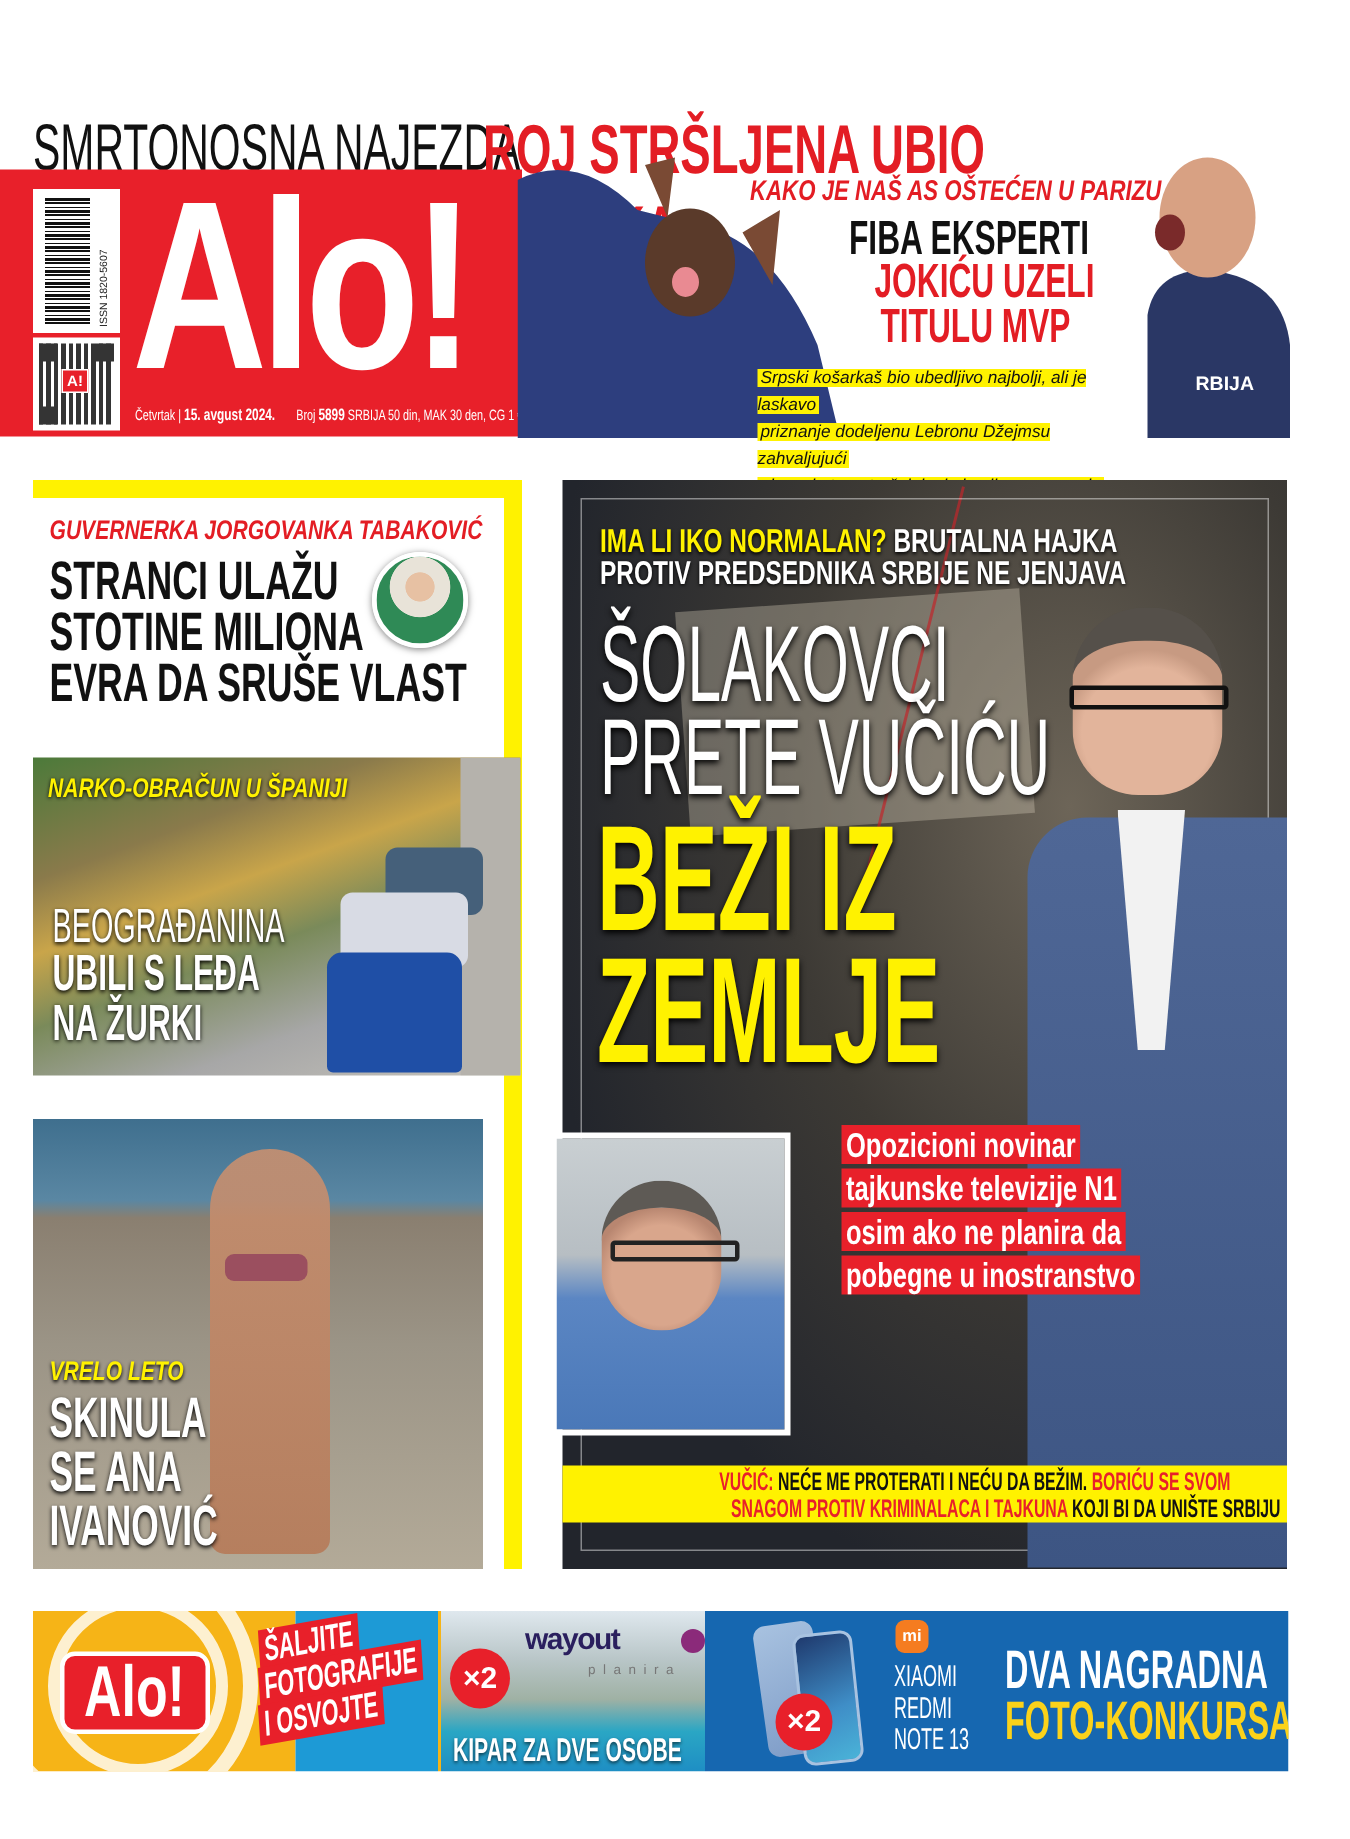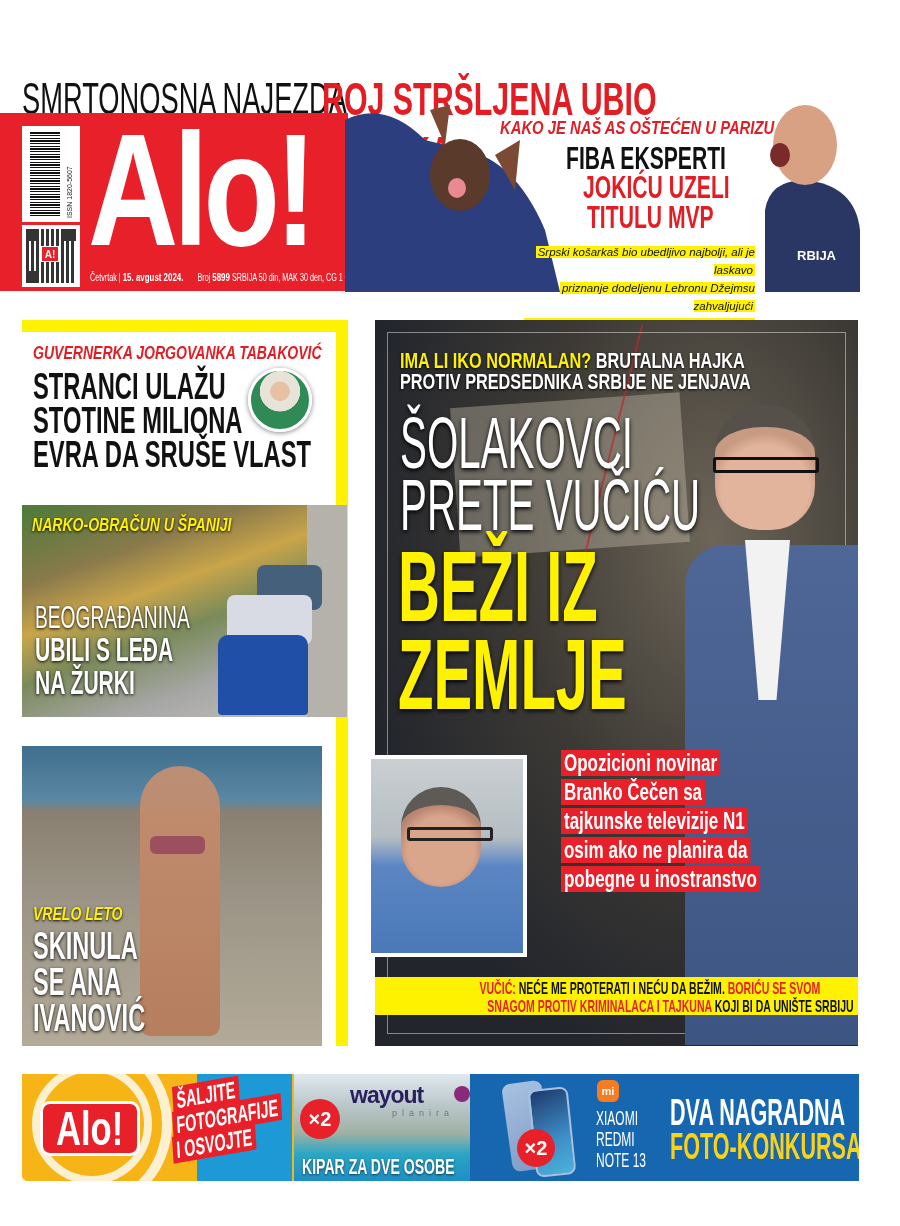--- a/index.html
+++ b/index.html
@@ -30,21 +30,21 @@
   #logo { left: 88px; top: 2px; color: #fff; font-size: 160px; font-weight: 900; line-height: 150px; transform: scaleX(0.78); transform-origin: left top; letter-spacing: -6px; }
   #dateline { left: 90px; top: 158px; color: #fff; font-size: 10px; transform: scaleX(0.72); transform-origin: left top; white-space: nowrap; }
   #dateline b { font-size: 11px; }
 
   
   #promo-photo1 { left: 345px; top: 100px; width: 215px; height: 192px; }
   #promo-photo2 { left: 745px; top: 100px; width: 115px; height: 192px; }
   #promo-kicker { left: 500px; top: 117px; color: #e31d24; font-size: 19px; font-style: italic; font-weight: 700; transform: scaleX(0.78); transform-origin: left top; white-space: nowrap; }
   #promo-h1 { left: 566px; top: 143px; color: #111; font-size: 32px; font-weight: 900; transform: scaleX(0.66); transform-origin: left top; white-space: nowrap; line-height: 30px; }
   #promo-h2 { left: 583px; top: 172px; color: #e31d24; font-size: 32px; font-weight: 900; transform: scaleX(0.66); transform-origin: left top; white-space: nowrap; line-height: 30px; }
-  #promo-deck { left: 505px; top: 242px; width: 250px; text-align: right; }
+  #promo-deck { left: 505px; top: 242px; width: 250px; }
   #promo-deck span { background: #fff200; color: #111; font-size: 11.5px; font-style: italic; line-height: 15px; padding: 0 2px; }
 
   
   #yframe { left: 22px; top: 320px; width: 326px; height: 726px; border-top: 12px solid #fff200; border-right: 12px solid #fff200; }
 
   
   #s1-kicker { left: 33px; top: 343px; color: #e31d24; font-size: 18px; font-style: italic; font-weight: 700; transform: scaleX(0.78); transform-origin: left top; white-space: nowrap; }
   #s1-head { left: 33px; top: 370px; color: #111; font-size: 36px; font-weight: 900; line-height: 34px; transform: scaleX(0.66); transform-origin: left top; white-space: nowrap; }
   #s1-face { left: 248px; top: 368px; width: 64px; height: 64px; border-radius: 50%; border: 3px solid #fff; box-shadow: 0 1px 5px rgba(0,0,0,.5);
      background: radial-gradient(circle at 50% 35%, #e7c1a3 0 20%, #e8e3d8 21% 42%, #2f8a56 43%); }
@@ -106,21 +106,21 @@
   #banner .left .swirl { position: absolute; left: -30px; top: -40px; width: 180px; height: 180px; border-radius: 50%; border: 10px solid rgba(255,255,255,.8); }
   #banner .left .swirl2 { position: absolute; left: 10px; top: -10px; width: 120px; height: 120px; border-radius: 50%; border: 8px solid rgba(255,255,255,.8); }
   #banner .alo { position: absolute; left: 18px; top: 27px; width: 100px; height: 55px; background: #e8202a; border: 3px solid #fff; border-radius: 10px; color: #fff; font-size: 48px; font-weight: 900; line-height: 50px; text-align: center; }
   #banner .alo span { display: inline-block; transform: scaleX(0.72); }
   #banner .blue1 { position: absolute; left: 175px; top: 0; width: 95px; height: 107px; background: #1d9ad6; }
   #banner .send { position: absolute; left: 150px; top: 14px; width: 120px; }
   #banner .send div { color: #fff; font-size: 24px; font-weight: 700; line-height: 25px; transform: scaleX(0.6) rotate(-6deg); transform-origin: left top; white-space: nowrap; }
   #banner .send div span { background: #e8202a; padding: 0 6px; }
   #banner .photo { position: absolute; left: 270px; top: 0; width: 178px; height: 107px; background: linear-gradient(180deg, #dfe8ee 0%, #b9c6c8 30%, #9fb1a4 55%, #2aa6c4 75%, #1e8ec4 100%); border-left: 2px solid #f6b417; }
   #banner .x2a { position: absolute; left: 278px; top: 25px; width: 40px; height: 40px; border-radius: 50%; background: #e8202a; color: #fff; font-size: 20px; font-weight: 900; text-align: center; line-height: 40px; }
-  #banner .wayout { position: absolute; left: 328px; top: 8px; color: #2a1f5e; font-size: 23px; font-weight: 900; letter-spacing: -1px; }
+  #banner .wayout { position: absolute; left: 328px; top: 8px; color: #2a1f5e; font-size: 20px; font-weight: 900; letter-spacing: -1px; }
   #banner .wayout-dot { position: absolute; left: 432px; top: 12px; width: 16px; height: 16px; background: #8b2a7a; border-radius: 50%; }
   #banner .travel { position: absolute; left: 370px; top: 34px; color: #777; font-size: 9px; letter-spacing: 5px; }
   #banner .kipar { position: absolute; left: 280px; top: 80px; color: #fff; font-size: 22px; font-weight: 700; transform: scaleX(0.64); transform-origin: left top; white-space: nowrap; text-shadow: 0 1px 3px rgba(0,0,0,.6); }
   #banner .blue2 { position: absolute; left: 448px; top: 0; width: 389px; height: 107px; background: #1667b0; }
   #banner .phone { position: absolute; left: 485px; top: 8px; width: 40px; height: 88px; background: linear-gradient(160deg, #a8c2e0, #7c9ac6); border-radius: 8px; transform: rotate(-8deg); }
   #banner .phone2 { position: absolute; left: 510px; top: 14px; width: 40px; height: 88px; background: linear-gradient(160deg, #1f3a6e, #3f8ec7 60%, #4ab3d8); border-radius: 8px; border: 2px solid #a8c2e0; transform: rotate(-6deg); }
   #banner .x2b { position: absolute; left: 495px; top: 55px; width: 38px; height: 38px; border-radius: 50%; background: #e8202a; color: #fff; font-size: 20px; font-weight: 900; text-align: center; line-height: 38px; }
   #banner .mi { position: absolute; left: 575px; top: 6px; width: 22px; height: 22px; background: #f57c20; border-radius: 6px; color: #fff; font-size: 11px; font-weight: 900; text-align: center; line-height: 22px; }
   #banner .xiaomi { position: absolute; left: 574px; top: 34px; color: #fff; font-size: 20px; font-weight: 400; line-height: 21px; transform: scaleX(0.6); transform-origin: left top; white-space: nowrap; }
   #banner .dva { position: absolute; left: 648px; top: 22px; color: #fff; font-size: 36px; font-weight: 700; transform: scaleX(0.6); transform-origin: left top; white-space: nowrap; line-height: 34px; }
@@ -239,21 +239,20 @@
 <div id="m-head-y" class="abs">
   <div>BEŽI IZ</div>
   <div>ZEMLJE</div>
 </div>
 <div id="inset" class="abs">
   <div class="face"></div>
   <div class="gls"></div>
 </div>
 <div id="m-deck" class="abs">
   <div><span>Opozicioni novinar</span></div>
-  <div><span>Branko Čečen sa</span></div>
   <div><span>tajkunske televizije N1</span></div>
   <div><span>osim ako ne planira da</span></div>
   <div><span>pobegne u inostranstvo</span></div>
 </div>
 <div id="quote" class="abs">
   <div class="line">
     <span class="r">VUČIĆ:</span>
     <span class="k">NEĆE ME PROTERATI I NEĆU DA BEŽIM.</span>
     <span class="r">BORIĆU SE SVOM</span>
   </div><br>

